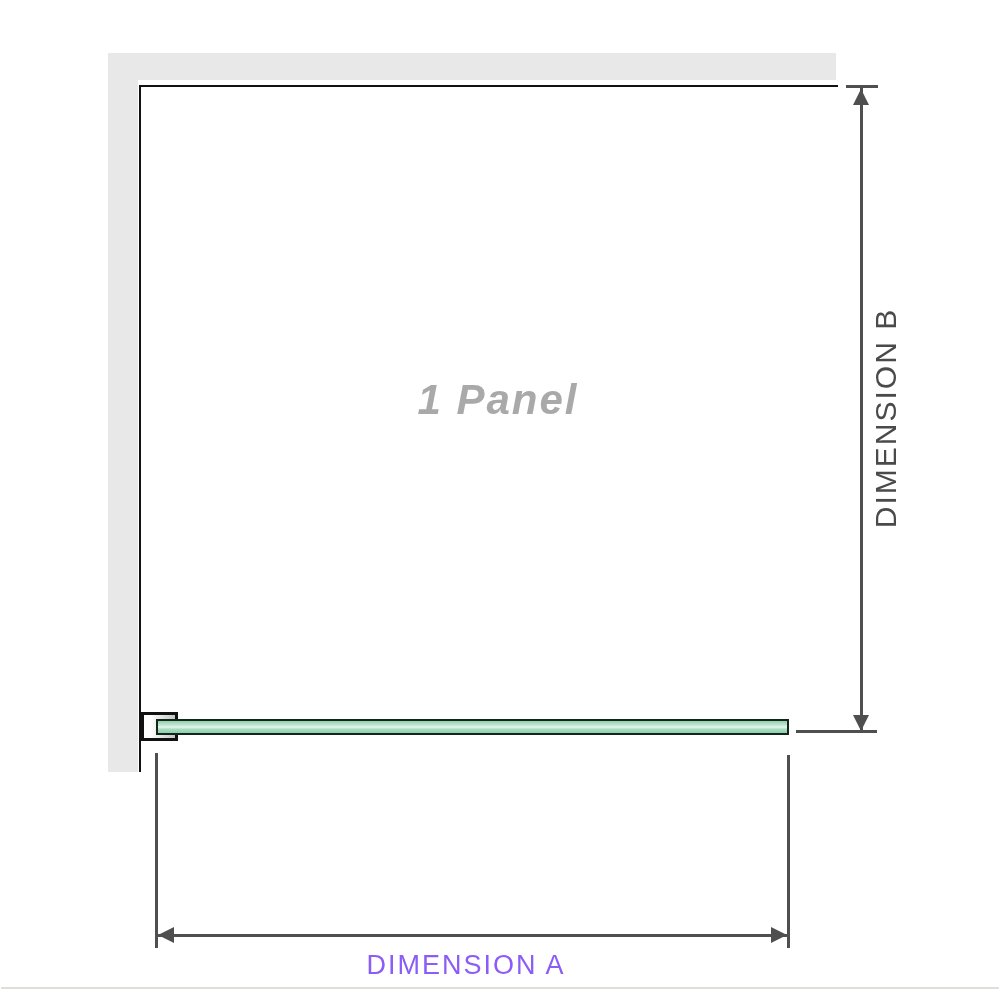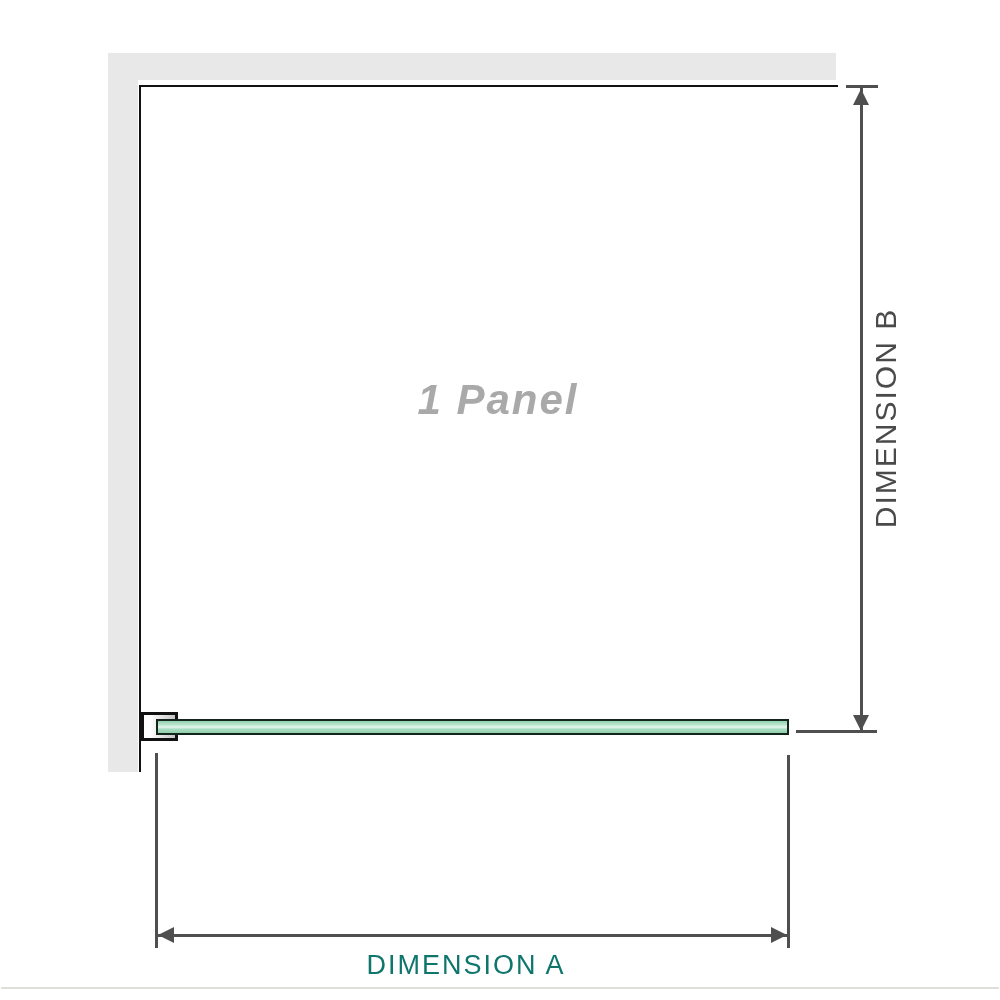--- a/index.html
+++ b/index.html
@@ -106,21 +106,21 @@
     left: 771px; top: 927px; width: 0; height: 0;
     border-top: 8px solid transparent;
     border-bottom: 8px solid transparent;
     border-left: 16px solid #4f4f4f;
   }
   .dima-label {
     left: 466px; top: 965px;
     transform: translate(-50%, -50%);
     font-size: 27px;
     letter-spacing: 2px;
-    color: #0f766e;
+    color: #8b5cf6;
     white-space: nowrap;
   }
 
   
   .footer-rule {
     left: 0; top: 987px; width: 1000px; height: 2px;
     background: #e0ded8;
   }
 </style>
 </head>

